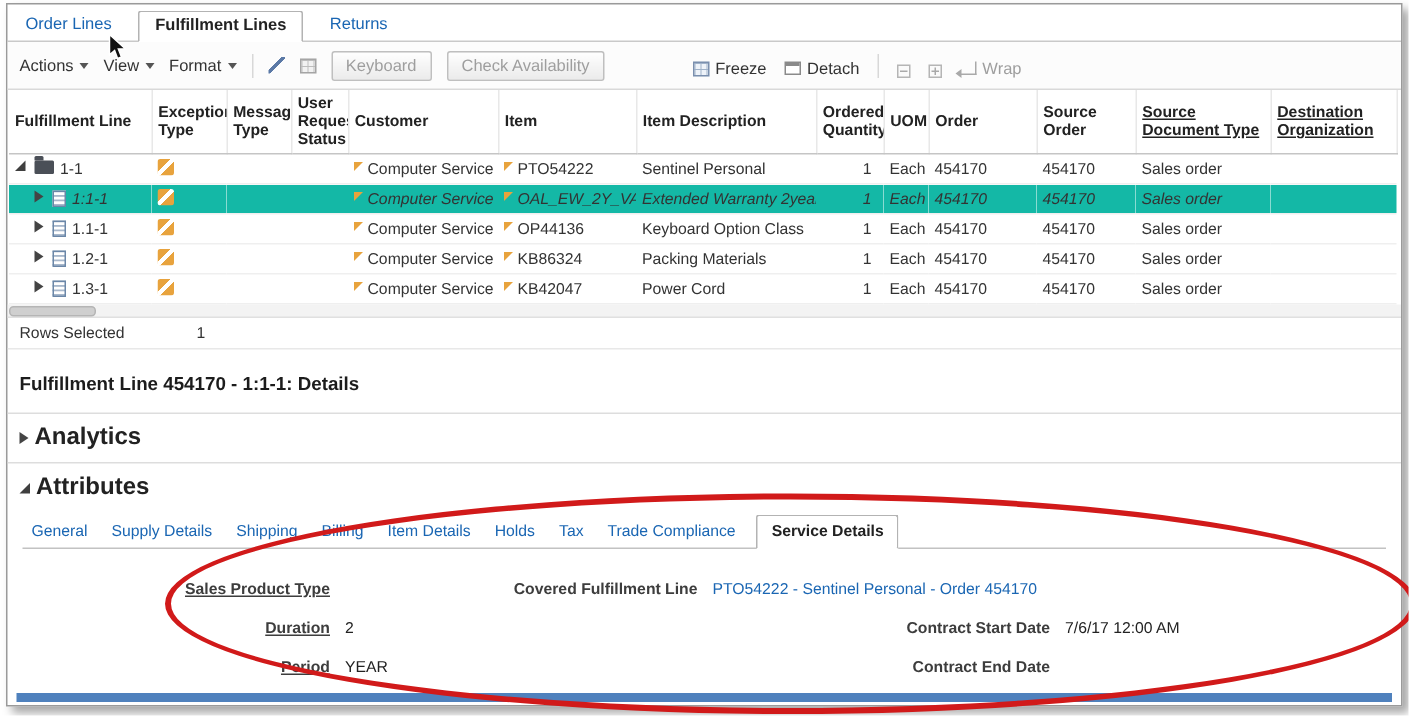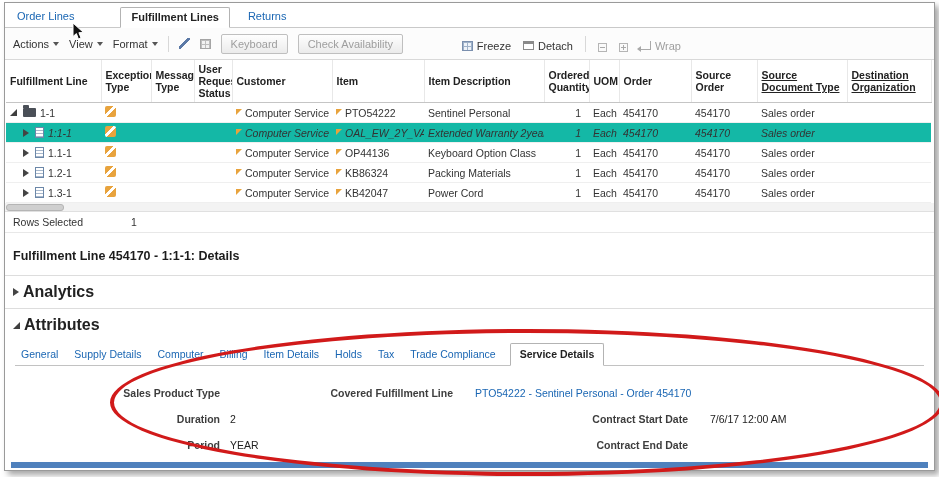--- a/index.html
+++ b/index.html
@@ -5,21 +5,21 @@
   html,body{margin:0;padding:0;}
   body{width:939px;height:477px;position:relative;background:#fff;overflow:hidden;
        font-family:"Liberation Sans",sans-serif;font-size:11px;color:#333;}
   .frame{position:absolute;left:4px;top:2px;width:931px;height:469px;background:#fff;
          border:1px solid #9a9a9a;box-shadow:4px 4px 6px rgba(0,0,0,.35);overflow:hidden;box-sizing:border-box;}
 
   
   .tabbar{display:flex;align-items:flex-end;gap:16px;padding:5px 0 0 10px;border-bottom:1px solid #c9c9c9;height:25px;box-sizing:border-box;}
   .ptab{color:#1a66b3;padding:2px 2px 5px;cursor:default;}
   .ptab.active{color:#222;font-weight:bold;border:1px solid #b3b3b3;border-bottom:1px solid #fff;background:#fff;
-               padding:3px 10px 4px;margin-bottom:-1px;border-radius:2px 2px 0 0;margin-left:28px;}
+               padding:3px 10px 4px;margin-bottom:-1px;border-radius:2px 2px 0 0;}
 
   
   .toolbar{display:flex;align-items:center;height:31px;border-bottom:1px solid #d9d9d9;background:#fcfcfc;padding:0 8px;gap:10px;}
   .menu{display:inline-flex;align-items:center;gap:4px;color:#333;}
   .caret{width:0;height:0;border-left:3.5px solid transparent;border-right:3.5px solid transparent;border-top:4px solid #555;}
   .tsep{width:1px;height:16px;background:#d8d8d8;}
   .btn{border:1px solid #bfbfbf;background:linear-gradient(#fefefe,#ebebeb);border-radius:2px;padding:3px 9px;color:#9e9e9e;}
   .tright{display:flex;align-items:flex-end;gap:12px;margin-left:auto;margin-right:245px;}
   .tool{display:inline-flex;align-items:center;gap:4px;}
   .dis{color:#9e9e9e;}
@@ -51,43 +51,43 @@
   .ico-doc{width:9px;height:11px;background:#fff;border:1px solid #6b87a8;display:inline-block;margin:0 4px 0 2px;box-sizing:border-box;
     background-image:linear-gradient(#a8b8cc 1px,transparent 1px);background-size:100% 3px;background-position:0 2px;}
 
   
   table.grid{border-collapse:collapse;table-layout:fixed;width:925px;margin-left:1px;}
   table.grid th{font-weight:bold;text-align:left;vertical-align:middle;padding:3px 4px;border-bottom:1px solid #c5c5c5;
     border-right:1px solid #e8e8e8;height:36px;font-size:10.5px;line-height:1.15;color:#222;overflow:hidden;}
   table.grid th.u{text-decoration:underline;}
   table.grid td{padding:0 4px;height:19px;border-bottom:1px solid #efefef;font-size:10.5px;white-space:nowrap;overflow:hidden;}
   tr.sel{background:#14b8a6;font-style:italic;}
-  .cellline{display:flex;align-items:center;}
+  .cellline{display:flex;}
   .lvl1{padding-left:13px;}
   .tc-r{text-align:right;padding-right:8px !important;}
 
   .hscroll{height:8px;background:#f3f3f3;border-bottom:1px solid #e0e0e0;position:relative;}
   .hthumb{position:absolute;left:1px;top:1px;width:56px;height:5px;background:#cfcfcf;border:1px solid #b5b5b5;border-radius:3px;}
 
   .statusbar{display:flex;align-items:center;height:20px;padding-left:8px;border-bottom:1px solid #e8e8e8;font-size:10.5px;}
   .statusbar .val{margin-left:48px;}
 
   .details-title{font-weight:bold;font-size:12.5px;color:#1c1c1c;padding:16px 8px 12px;}
   .section{border-top:1px solid #ddd;padding:7px 8px;font-weight:bold;font-size:16px;display:flex;align-items:center;color:#222;}
 
   .subtabs{display:flex;align-items:flex-end;gap:12px;margin:3px 10px 0;border-bottom:1px solid #c2c2c2;padding:0 4px;height:21px;font-size:10.5px;}
   .stab{color:#1a66b3;padding:3px 2px 5px;}
   .stab.active{color:#222;font-weight:bold;border:1px solid #b3b3b3;border-bottom:1px solid #fff;background:#fff;
                margin-bottom:-1px;padding:4px 9px 5px;border-radius:2px 2px 0 0;}
 
   .form{padding:14px 0 0;}
   .frow{display:flex;height:26px;align-items:center;font-size:10.5px;}
-  .flabel{width:225px;text-align:right;font-weight:bold;color:#3d3d3d;padding-right:10px;box-sizing:border-box;}
+  .flabel{width:225px;text-align:right;font-weight:bold;color:#3d3d3d;padding-right:10px;box-sizing:border-box;text-decoration:underline;}
   .fvalue{width:235px;color:#222;white-space:nowrap;overflow:hidden;}
-  .flabel2{width:245px;text-align:right;font-weight:bold;color:#3d3d3d;padding-right:22px;box-sizing:border-box;}
+  .flabel2{width:245px;text-align:right;font-weight:bold;color:#3d3d3d;padding-right:10px;box-sizing:border-box;}
   .fvalue2{width:218px;color:#222;white-space:nowrap;overflow:hidden;}
   .link{color:#1a66b3;}
 
   .footerbar{position:absolute;left:6px;right:6px;bottom:2px;height:6px;background:#4f81bd;}
 
   .red-ellipse{position:absolute;left:110px;top:329px;width:826px;height:139px;border:4px solid #d11a1a;
                border-radius:50%;z-index:40;pointer-events:none;}
   .cursor{position:absolute;left:72px;top:22px;z-index:50;pointer-events:none;}
 </style>
 </head>
@@ -297,21 +297,21 @@
   </div>
 
   <div class="section">
     <span class="tri-dr"></span>
     <span>Attributes</span>
   </div>
 
   <div class="subtabs">
     <span class="stab">General</span>
     <span class="stab">Supply Details</span>
-    <span class="stab">Computer</span>
+    <span class="stab">Shipping</span>
     <span class="stab">Billing</span>
     <span class="stab">Item Details</span>
     <span class="stab">Holds</span>
     <span class="stab">Tax</span>
     <span class="stab">Trade Compliance</span>
     <span class="stab active">Service Details</span>
   </div>
 
   <div class="form">
     <div class="frow">

